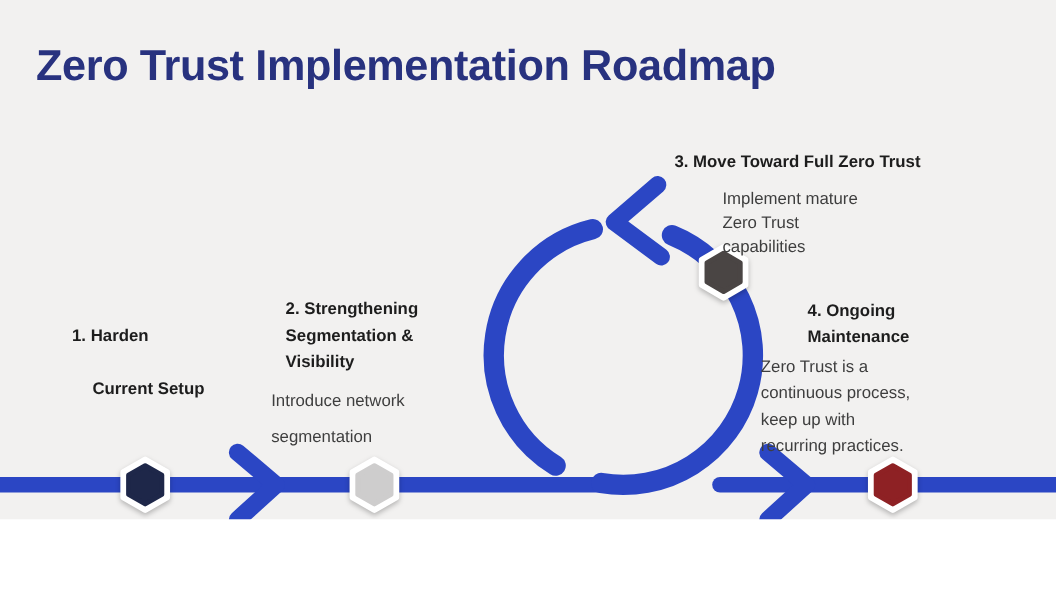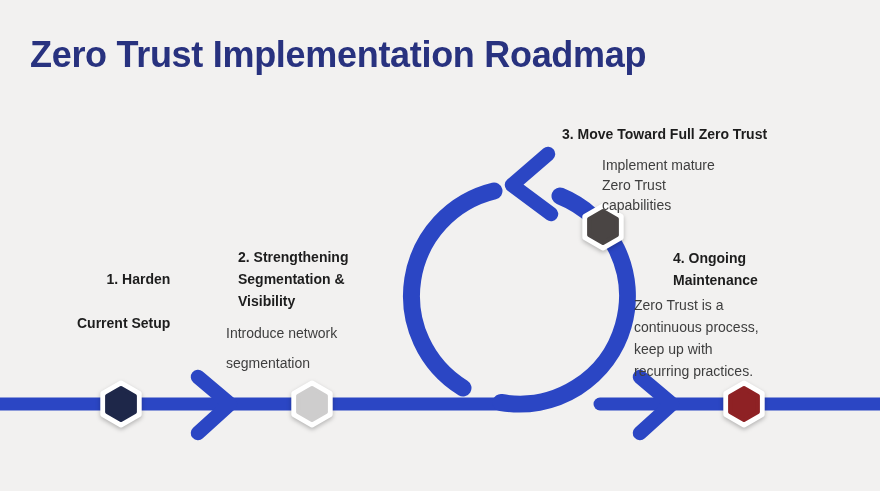--- a/index.html
+++ b/index.html
@@ -1,18 +1,18 @@
 <!DOCTYPE html>
 <html style="--bg: #f2f1f0; --title-blue: #28327f; --accent-blue: #2b46c4; --heading-text: #1d1d1d; --body-text: #3e3e3e; --marker-border: #ffffff; --marker-navy: #1e2749; --marker-gray: #cecdcd; --marker-dark-gray: #4a4544; --marker-red: #8e2124;"><head>
 <meta charset="utf-8">
 <style>
   html,body{margin:0;padding:0;}
   body{font-family:"Liberation Sans","DejaVu Sans",sans-serif;}
   .canvas{
-    position:relative;width:880px;height:491px;overflow:hidden;
+    position:relative;width:880px;height:433px;overflow:hidden;
     background:var(--bg,#f2f1f0);
   }
   .page-title{
     position:absolute;left:30px;top:34px;margin:0;
     font-size:36px;font-weight:700;letter-spacing:-0.3px;
     color:var(--title-blue,#28327f);
   }
   .graphic{position:absolute;left:0;top:0;width:880px;height:491px;}
   .stroke-blue{fill:none;stroke:var(--accent-blue,#2b46c4);}
   .tl{stroke-width:13px;stroke-linecap:round;}
@@ -23,21 +23,21 @@
   .marker-g{filter:drop-shadow(0 2px 2px rgba(0,0,0,0.25));}
   .step-title{
     position:absolute;font-size:14px;font-weight:700;line-height:22px;
     color:var(--heading-text,#1d1d1d);white-space:pre-line;
   }
   .step-body{
     position:absolute;font-size:14px;line-height:20px;text-align:left;
     color:var(--body-text,#3e3e3e);white-space:pre-line;
   }
   .hang{padding-left:17px;}
-  .s1t{left:60px;top:246px;text-align:right;}
+  .s1t{left:60px;top:246px;}
   .s1b{left:37px;top:312px;width:176px;}
   .s2t{left:238px;top:246px;}
   .s2b{left:226px;top:318px;width:172px;line-height:30px;}
   .s3t{left:562px;top:123px;}
   .s3b{left:602px;top:155px;width:175px;}
   .s4t{left:673px;top:247px;}
   .s4b{left:634px;top:294px;width:184px;line-height:22px;}
 </style>
 </head>
 <body>

